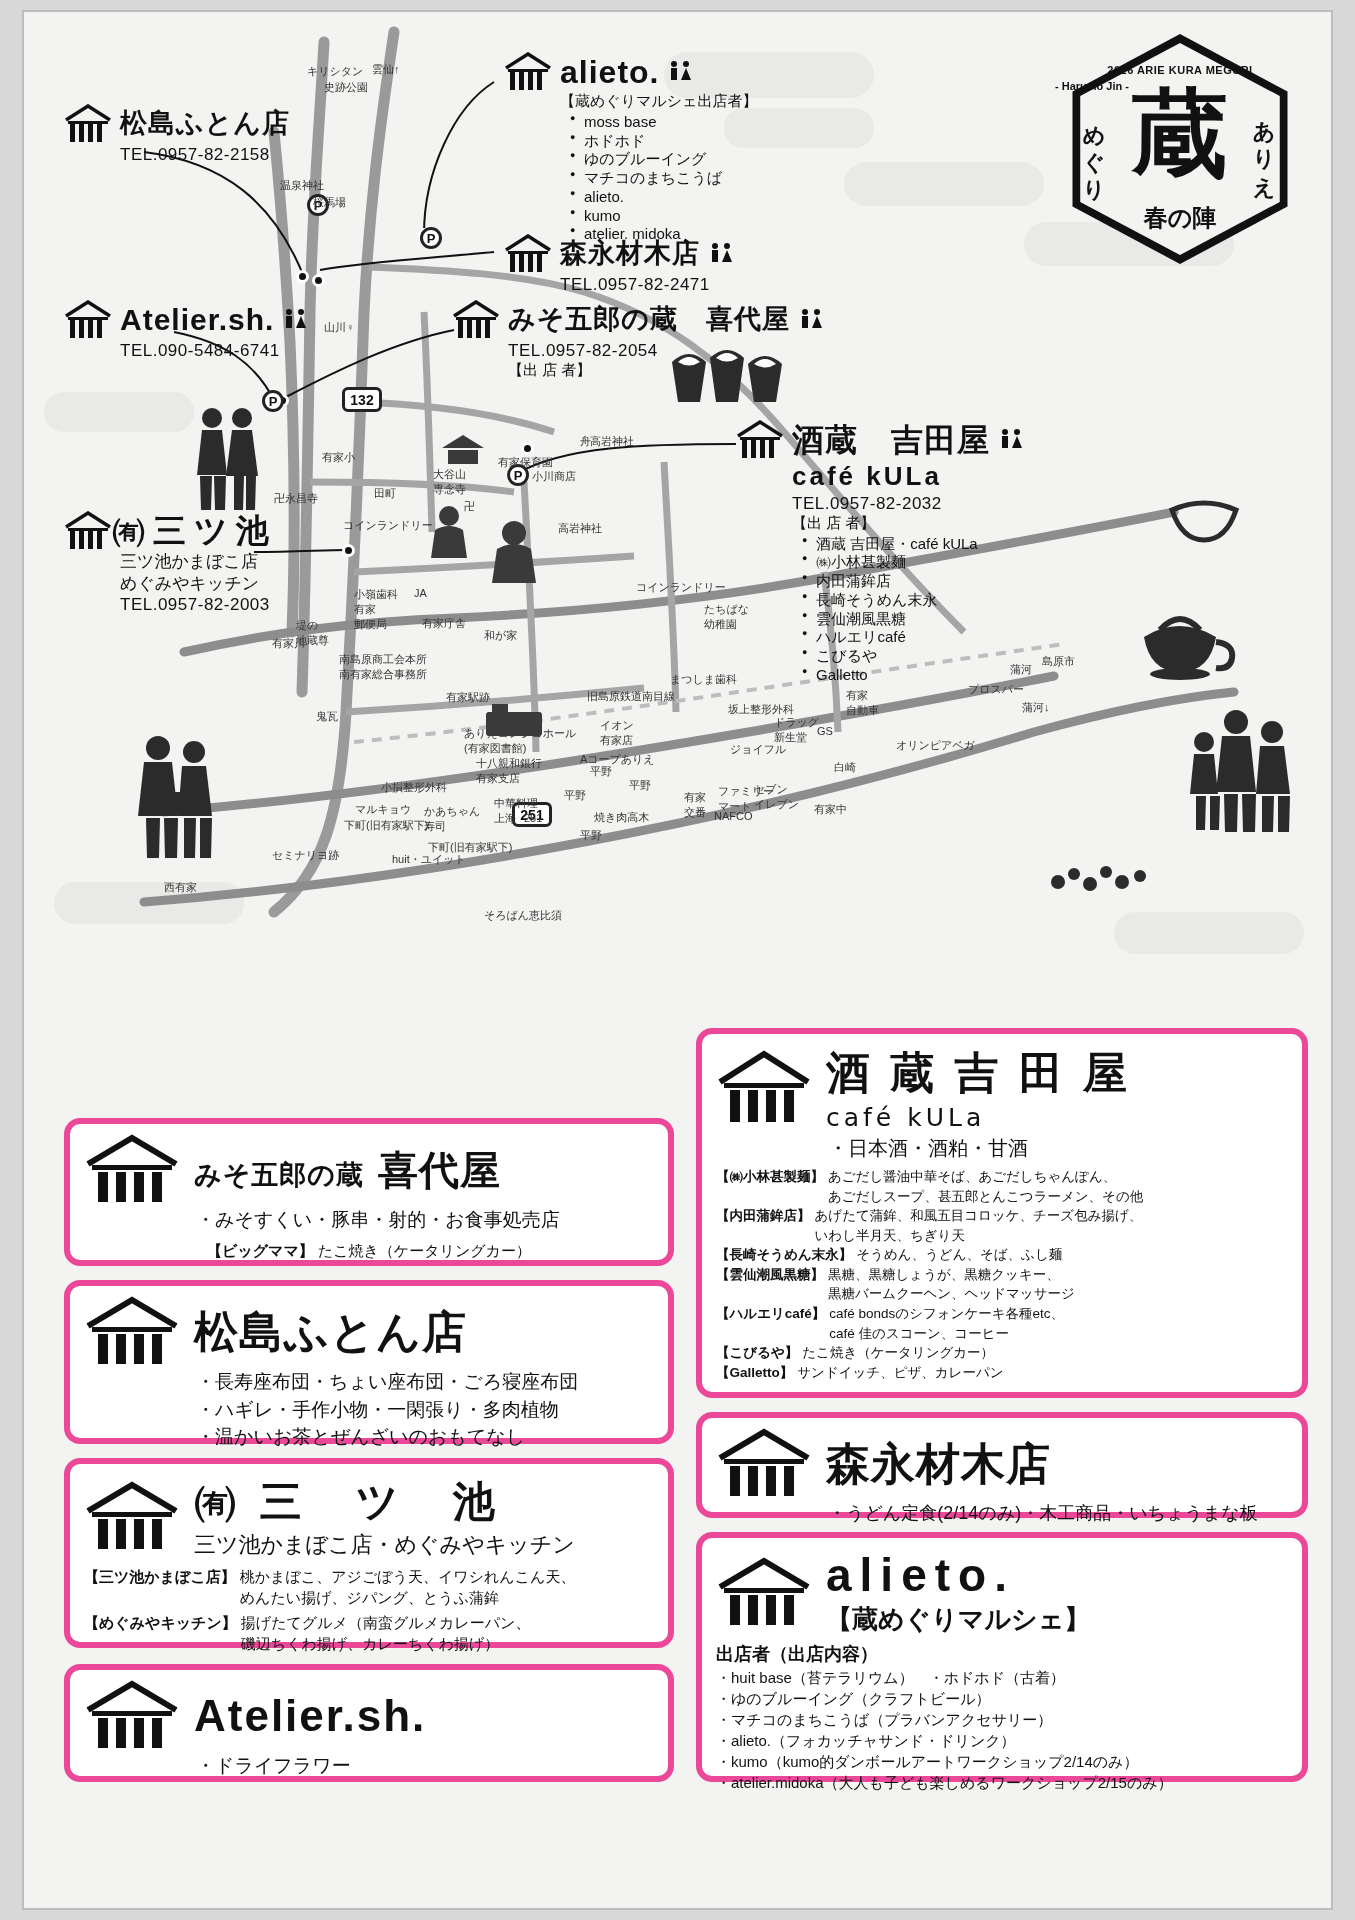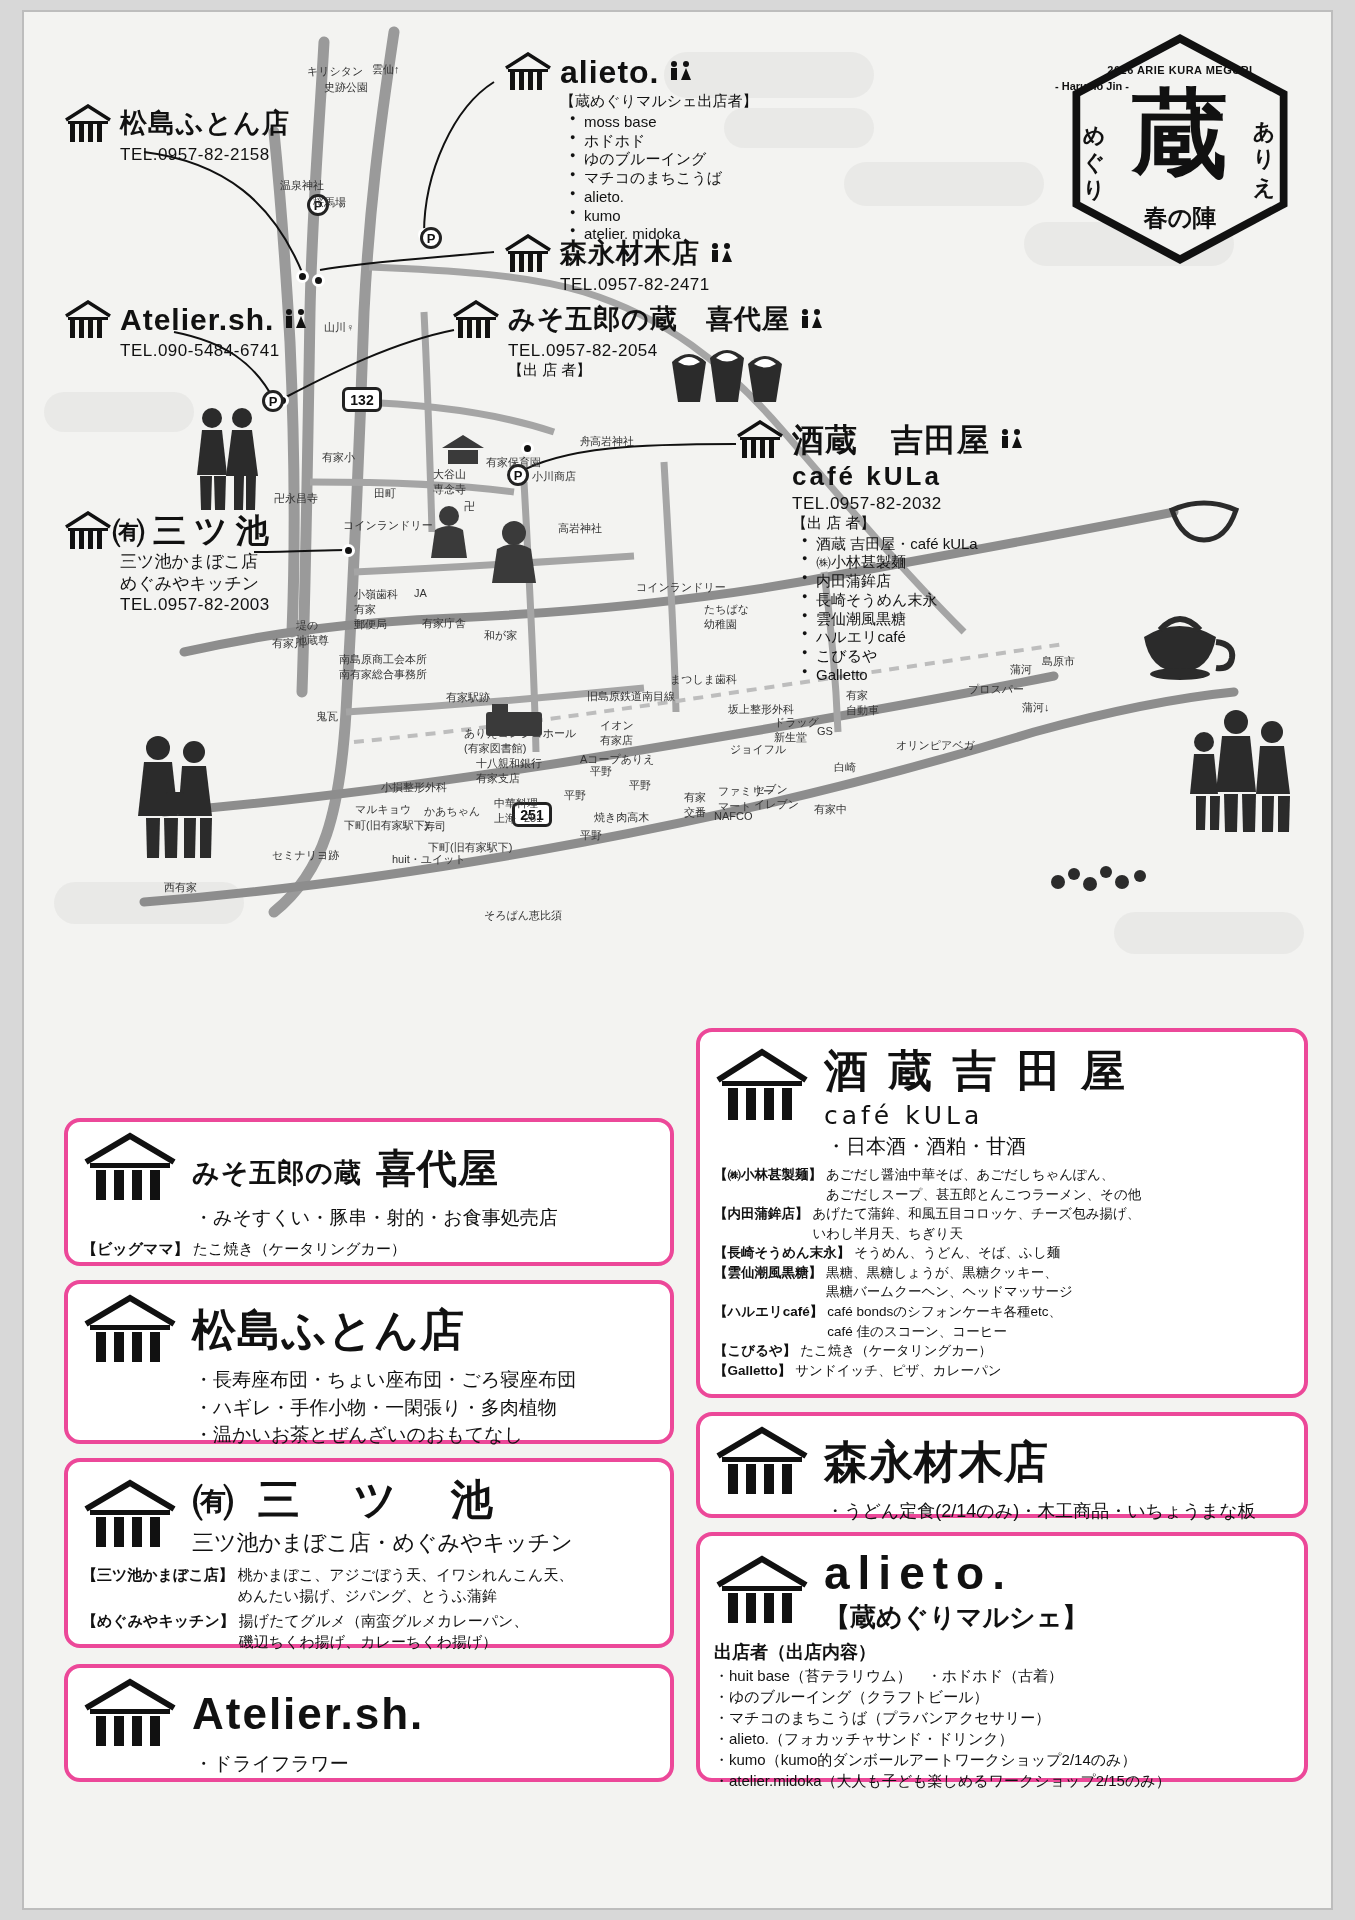--- a/index.html
+++ b/index.html
@@ -89,21 +89,21 @@
   .logo .en2{ position:absolute; top:46px; left:0; right:0; text-align:left; font-size:11px; font-weight:700;}
   .logo .kura-big { position:absolute; top:52px; left:0; right:0; text-align:center; font-size:96px; font-weight:700; font-family:"DejaVu Sans", sans-serif; line-height:1;}
   .logo .meguri { position:absolute; left:24px; top:76px; font-size:22px; font-weight:700; letter-spacing:2px; writing-mode:vertical-rl;}
   .logo .arie { position:absolute; right:26px; top:72px; font-size:22px; font-weight:700; letter-spacing:2px; writing-mode:vertical-rl;}
   .logo .haru { position:absolute; bottom:30px; left:0; right:0; text-align:center; font-size:24px; font-weight:700;}
 
   
   .card {
     position:absolute;
     background:#fff;
-    border:4px solid #ec4899;
+    border:6px solid #ec4899;
     border-radius:16px;
     padding:10px 14px;
   }
   .card .hd { display:flex; align-items:center; gap:14px; }
   .card .title { font-size:32px; font-weight:700; letter-spacing:1px; }
   .card .sub2 { font-size:25px; letter-spacing:4px; font-family:"DejaVu Sans", sans-serif;}
   .card .line { font-size:17px; line-height:1.45; }
   .card .line.s { font-size:15px; line-height:1.4; }
   .card .line.xs { font-size:13.5px; line-height:1.45; }
   .row { display:flex; gap:4px; align-items:flex-start; }
@@ -183,21 +183,21 @@
         <div class="poi" style="left: 348px; top: 50px; white-space: pre-line;">雲仙↑</div>
         <div class="poi" style="left: 256px; top: 166px; white-space: pre-line;">温泉神社</div>
         <div class="poi" style="left: 289px; top: 183px; white-space: pre-line;">桜馬場</div>
         <div class="poi" style="left: 300px; top: 308px; white-space: pre-line;">山川♀</div>
         <div class="poi" style="left: 298px; top: 438px; white-space: pre-line;">有家小</div>
         <div class="poi" style="left: 350px; top: 474px; white-space: pre-line;">田町</div>
         <div class="poi" style="left: 250px; top: 479px; white-space: pre-line;">卍永昌寺</div>
         <div class="poi" style="left: 319px; top: 506px; white-space: pre-line;">コインランドリー</div>
         <div class="poi" style="left: 409px; top: 455px; white-space: pre-line;">大谷山
 専念寺</div>
-        <div class="poi" style="left: 462px; top: 443px; white-space: pre-line;">有家保育園</div>
+        <div class="poi" style="left: 474px; top: 443px; white-space: pre-line;">有家保育園</div>
         <div class="poi" style="left: 440px; top: 487px; white-space: pre-line;">卍</div>
         <div class="poi" style="left: 556px; top: 422px; white-space: pre-line;">舟</div>
         <div class="poi" style="left: 566px; top: 422px; white-space: pre-line;">高岩神社</div>
         <div class="poi" style="left: 508px; top: 457px; white-space: pre-line;">小川商店</div>
         <div class="poi" style="left: 534px; top: 509px; white-space: pre-line;">高岩神社</div>
         <div class="poi" style="left: 612px; top: 568px; white-space: pre-line;">コインランドリー</div>
         <div class="poi" style="left: 680px; top: 590px; white-space: pre-line;">たちばな
 幼稚園</div>
         <div class="poi" style="left: 330px; top: 575px; white-space: pre-line;">小嶺歯科</div>
         <div class="poi" style="left: 390px; top: 575px; white-space: pre-line;">JA</div>
@@ -646,21 +646,21 @@
             <rect x="50" y="38" width="10" height="30" fill="#111"></rect>
             <rect x="68" y="38" width="10" height="30" fill="#111"></rect>
           </svg>
       </span>
       <div style="display:flex; align-items:baseline; gap:14px;">
         <span class="title" style="font-size:27px;">みそ五郎の蔵</span>
         <span class="title" style="font-size:40px;">喜代屋</span>
       </div>
     </div>
     <div class="line" style="margin-left:112px; font-size:19px;">・みそすくい・豚串・射的・お食事処売店</div>
-    <div class="row line s" style="margin-top:6px;">
+    <div class="row line s" style="margin-top:6px;justify-content:center;">
       <span class="k">【ビッグママ】</span>
       <span>たこ焼き（ケータリングカー）</span>
     </div>
   </div>
 
   <div class="card" style="left:40px; top:1268px; width:610px; height:164px;">
     <div class="hd">
       <span class="kura">
         <svg width="96" height="72" viewBox="0 0 96 72">
             <path d="M4 30 L48 4 L92 30" fill="none" stroke="#111" stroke-width="6"></path>

